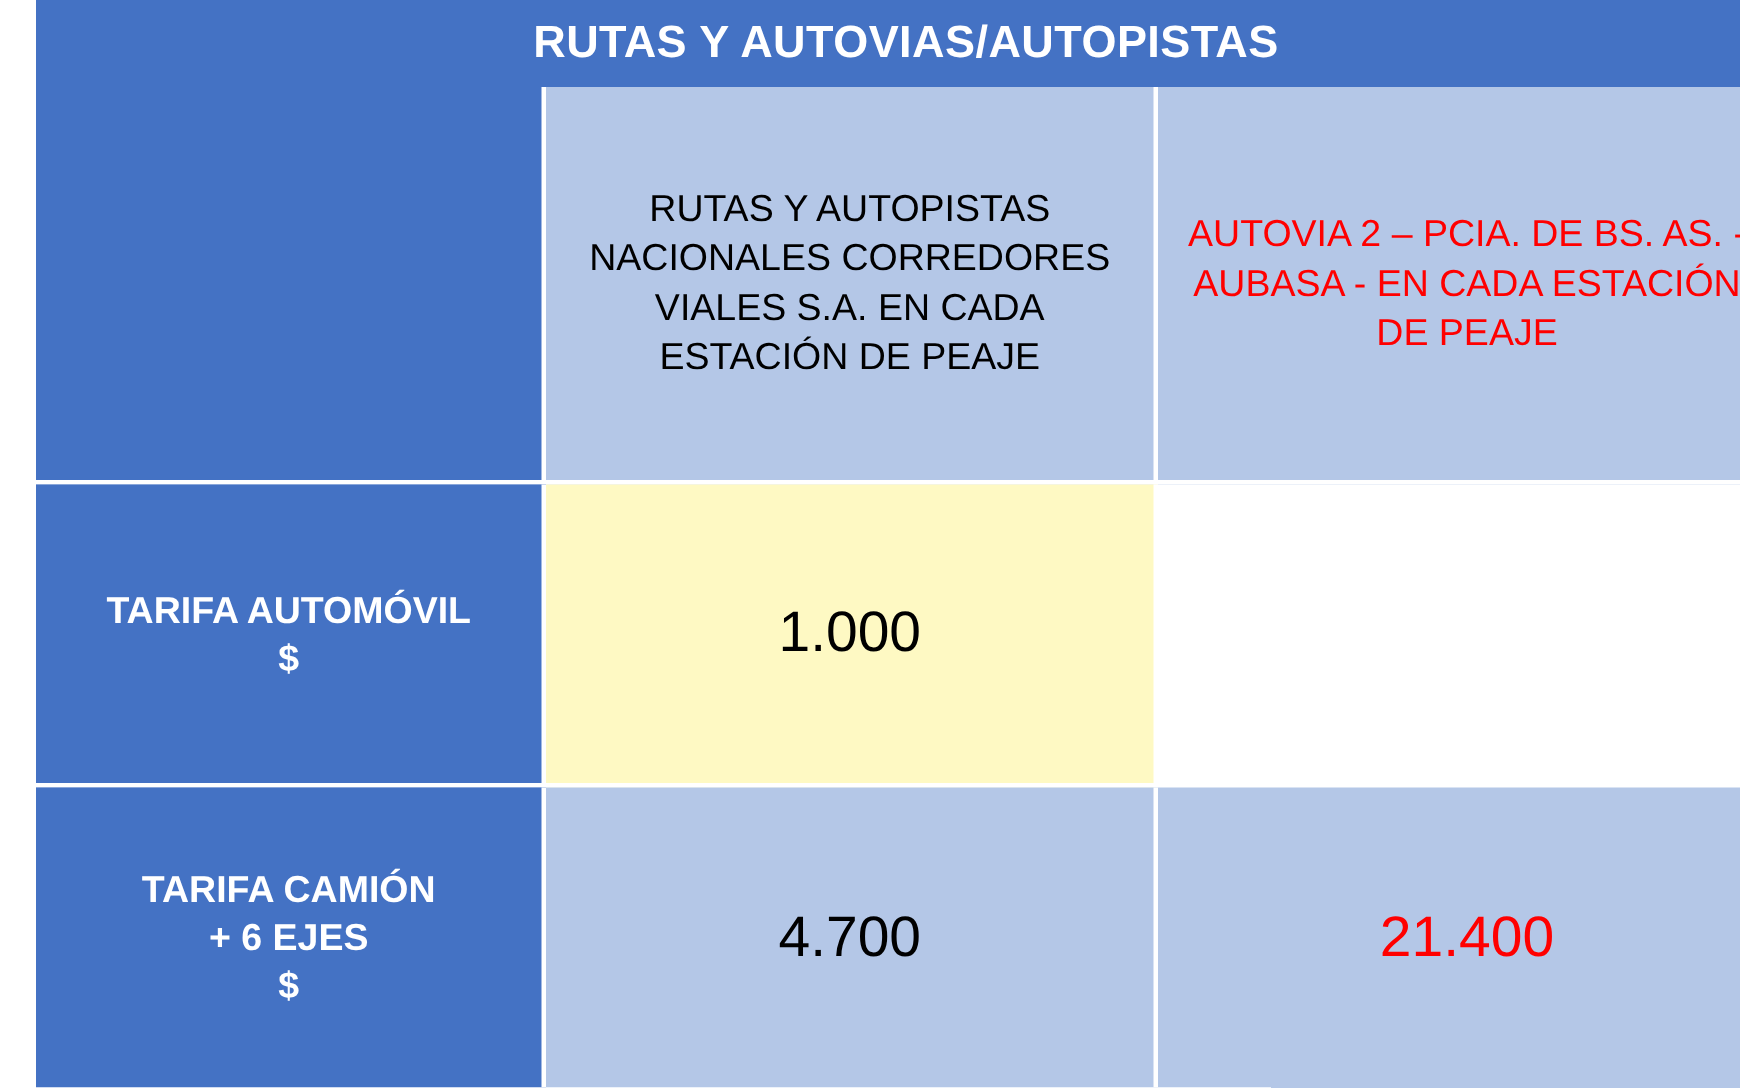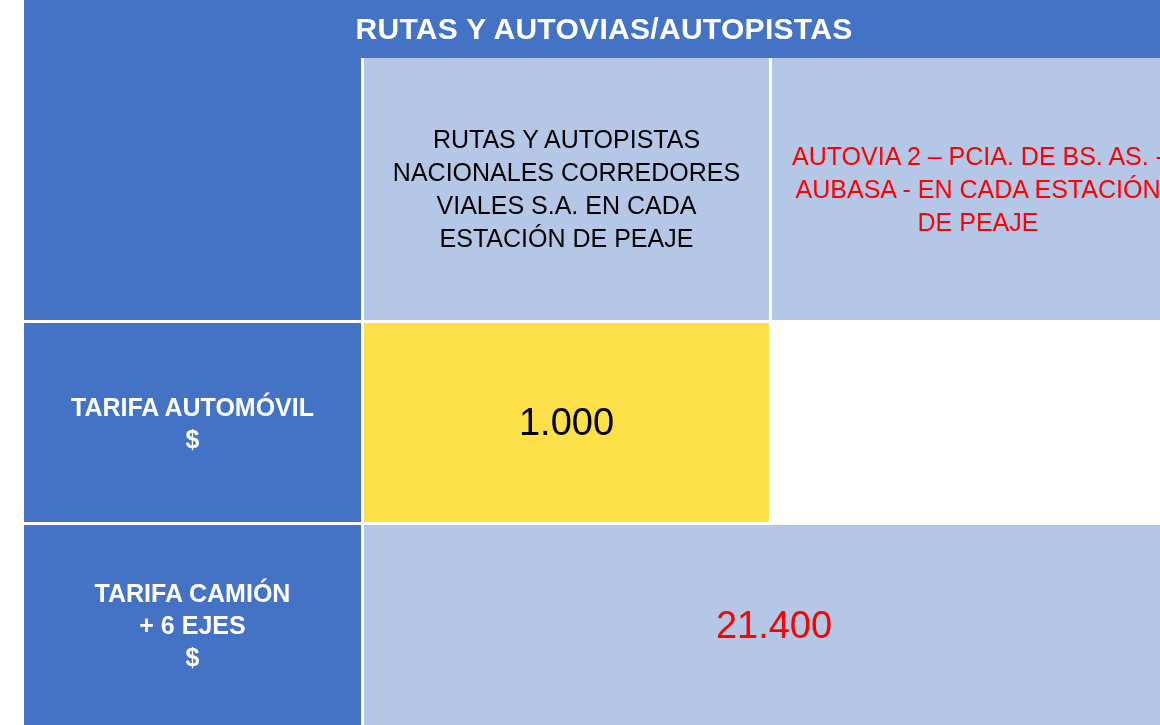--- a/index.html
+++ b/index.html
@@ -82,21 +82,21 @@
     background: #b4c7e7;
     font-size: 25px;
     line-height: 1.32;
   }
   .row-head .col-nac { color: #000000; }
   .row-head .col-autovia { color: #ff0000; }
   .row-head .col-label { background: #4472c4; }
 
   .row-auto .col-nac,
   .row-auto .col-autovia {
-    background: #fde047;
+    background: #fef9c3;
     font-size: 38px;
   }
   .row-auto .col-nac { color: #000000; }
   .row-auto .col-autovia { color: #ff0000; }
 
   .row-truck .col-nac,
   .row-truck .col-autovia {
     background: #b4c7e7;
     font-size: 38px;
   }
@@ -134,17 +134,18 @@
     </div>
 
     <div class="row row-truck">
       <div class="cell col-label">
         <span class="label-lines">
           <span>TARIFA CAMIÓN</span>
           <span>+ 6 EJES</span>
           <span>$</span>
         </span>
       </div>
+      <div class="cell col-nac">4.700</div>
       <div class="cell col-autovia">21.400</div>
     </div>
 
   </div>
 </div>
 
 </body></html>

